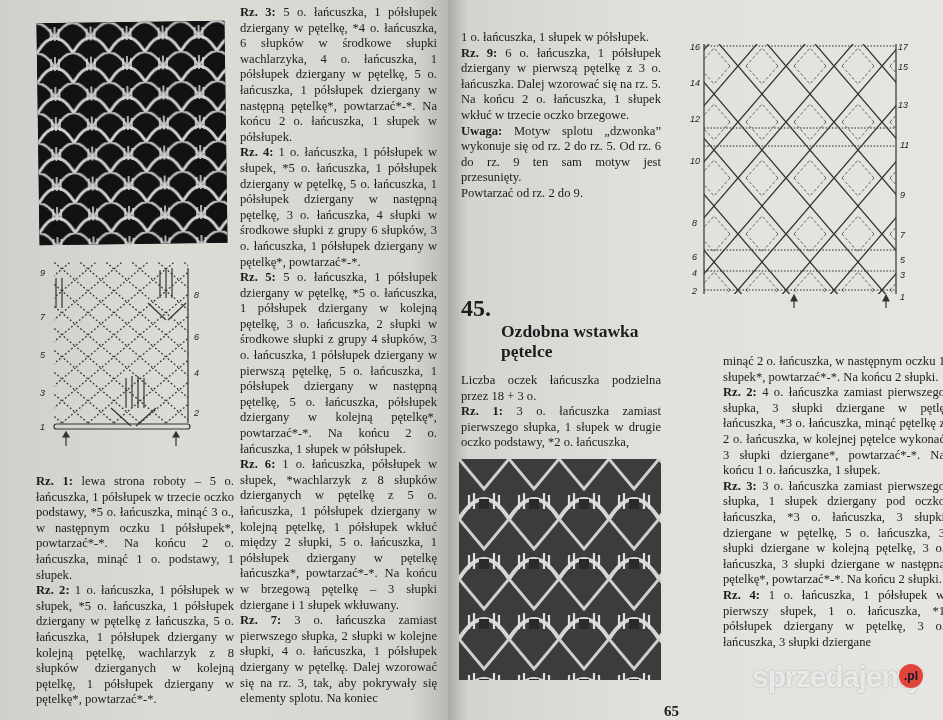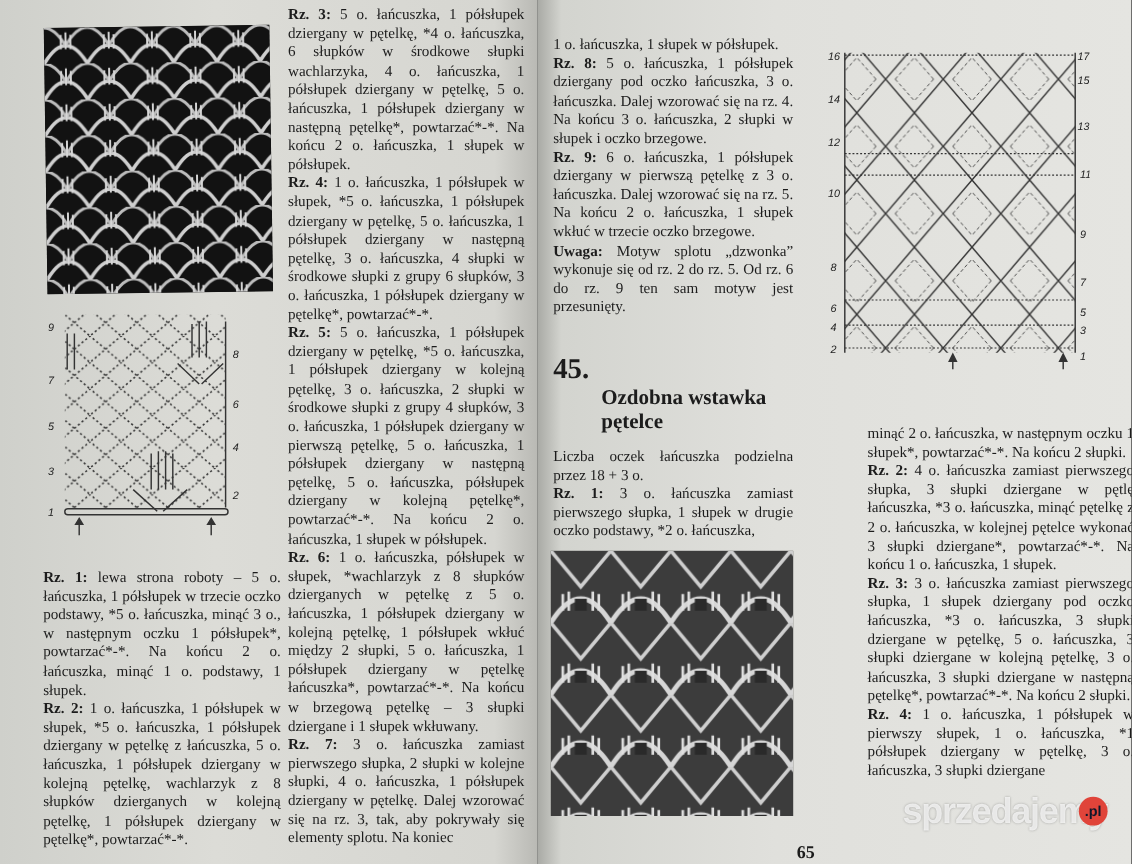--- a/index.html
+++ b/index.html
@@ -104,23 +104,23 @@
   <div class="col col2">
     <p><b>Rz. 3:</b><span> 5 o. łańcuszka, 1 półsłupek dziergany w pętelkę, *4 o. łańcuszka, 6 słupków w środkowe słupki wachlarzyka, 4 o. łańcuszka, 1 półsłupek dziergany w pętelkę, 5 o. łańcuszka, 1 półsłupek dziergany w następną pętelkę*, powtarzać*-*. Na końcu 2 o. łańcuszka, 1 słupek w półsłupek.</span></p>
     <p><b>Rz. 4:</b><span> 1 o. łańcuszka, 1 półsłupek w słupek, *5 o. łańcuszka, 1 półsłupek dziergany w pętelkę, 5 o. łańcuszka, 1 półsłupek dziergany w następną pętelkę, 3 o. łańcuszka, 4 słupki w środkowe słupki z grupy 6 słupków, 3 o. łańcuszka, 1 półsłupek dziergany w pętelkę*, powtarzać*-*.</span></p>
     <p><b>Rz. 5:</b><span> 5 o. łańcuszka, 1 półsłupek dziergany w pętelkę, *5 o. łańcuszka, 1 półsłupek dziergany w kolejną pętelkę, 3 o. łańcuszka, 2 słupki w środkowe słupki z grupy 4 słupków, 3 o. łańcuszka, 1 półsłupek dziergany w pierwszą pętelkę, 5 o. łańcuszka, 1 półsłupek dziergany w następną pętelkę, 5 o. łańcuszka, półsłupek dziergany w kolejną pętelkę*, powtarzać*-*. Na końcu 2 o. łańcuszka, 1 słupek w półsłupek.</span></p>
     <p><b>Rz. 6:</b><span> 1 o. łańcuszka, półsłupek w słupek, *wachlarzyk z 8 słupków dzierganych w pętelkę z 5 o. łańcuszka, 1 półsłupek dziergany w kolejną pętelkę, 1 półsłupek wkłuć między 2 słupki, 5 o. łańcuszka, 1 półsłupek dziergany w pętelkę łańcuszka*, powtarzać*-*. Na końcu w brzegową pętelkę – 3 słupki dziergane i 1 słupek wkłuwany.</span></p>
     <p><b>Rz. 7:</b><span> 3 o. łańcuszka zamiast pierwszego słupka, 2 słupki w kolejne słupki, 4 o. łańcuszka, 1 półsłupek dziergany w pętelkę. Dalej wzorować się na rz. 3, tak, aby pokrywały się elementy splotu. Na koniec</span></p>
   </div>
 
   <div class="col col3">
     <p><b></b><span>1 o. łańcuszka, 1 słupek w półsłupek.</span></p>
-    <p><b>Rz. 8:</b><span> 5 o. łańcuszka, 1 półsłupek dziergany pod oczko łańcuszka, 3 o. łańcuszka. Dalej wzorować się na rz. 4. Na końcu 3 o. łańcuszka, 2 słupki w słupek i oczko brzegowe.</span></p>
     <p><b>Rz. 9:</b><span> 6 o. łańcuszka, 1 półsłupek dziergany w pierwszą pętelkę z 3 o. łańcuszka. Dalej wzorować się na rz. 5. Na końcu 2 o. łańcuszka, 1 słupek wkłuć w trzecie oczko brzegowe.</span></p>
     <p><b>Uwaga:</b><span> Motyw splotu „dzwonka” wykonuje się od rz. 2 do rz. 5. Od rz. 6 do rz. 9 ten sam motyw jest przesunięty.</span></p>
+    <p><b></b><span>Powtarzać od rz. 2 do 9.</span></p>
   </div>
 
   <div class="head">
     <div class="num">45.</div>
     <div class="title">Ozdobna wstawka</div>
     <div class="title" style="margin-top:0">pętelce</div>
   </div>
 
   <div class="col col5">
     <p><b></b><span>Liczba oczek łańcuszka podzielna przez 18 + 3 o.</span></p>

